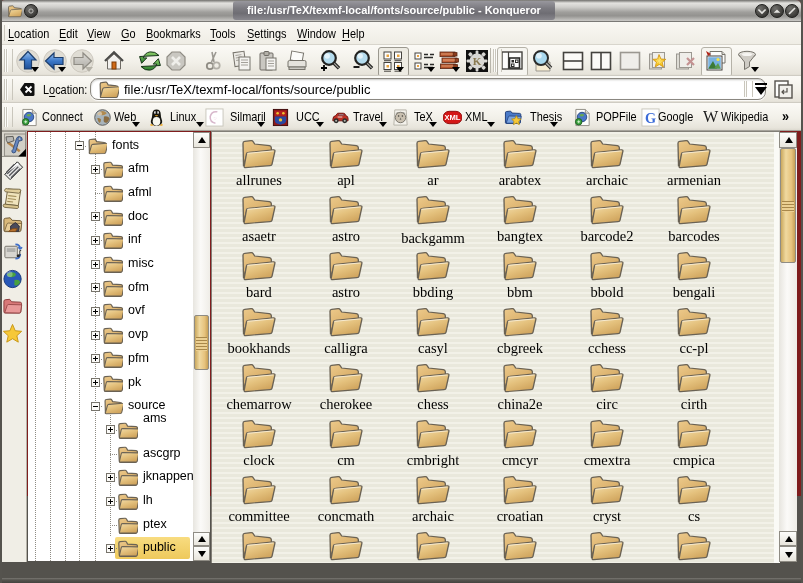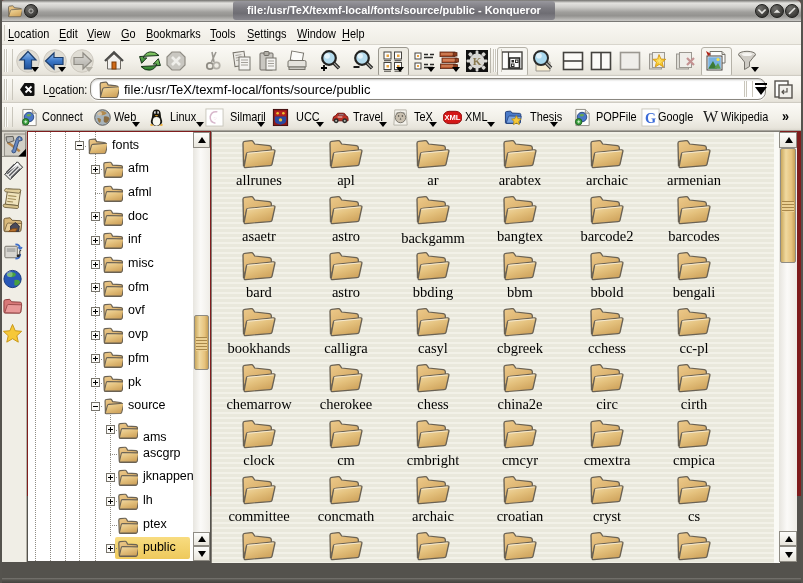--- a/index.html
+++ b/index.html
@@ -607,21 +607,21 @@
           <use href="#of"></use>
         </svg>
 <span class="trow" style="left:100px;top:266.2px">source</span>
 <div class="abs" style="left:82px;top:297.9px;width:8px;height:1px;background:repeating-linear-gradient(90deg,#8f8c84 0,#8f8c84 1px,transparent 1px,transparent 2px);"></div>
 <div class="texp" style="left:78px;top:293.4px"></div>
 <div class="abs" style="left:80px;top:297.4px;width:5px;height:1px;background:#000;"></div>
 <div class="abs" style="left:82px;top:295.4px;width:1px;height:5px;background:#000;"></div>
 <svg class="abs" style="left:90px;top:288.9px" width="20" height="18" viewBox="0 0 20 18">
           <use href="#sf"></use>
         </svg>
-<span class="trow" style="left:115px;top:298px">ams</span>
+<span class="trow" style="left:115px;top:279px">ams</span>
 <div class="abs" style="left:82px;top:321.6px;width:8px;height:1px;background:repeating-linear-gradient(90deg,#8f8c84 0,#8f8c84 1px,transparent 1px,transparent 2px);"></div>
 <svg class="abs" style="left:90px;top:312.6px" width="20" height="18" viewBox="0 0 20 18">
           <use href="#sf"></use>
         </svg>
 <span class="trow" style="left:115px;top:313.6px">ascgrp</span>
 <div class="abs" style="left:82px;top:345.3px;width:8px;height:1px;background:repeating-linear-gradient(90deg,#8f8c84 0,#8f8c84 1px,transparent 1px,transparent 2px);"></div>
 <div class="texp" style="left:78px;top:340.8px"></div>
 <div class="abs" style="left:80px;top:344.8px;width:5px;height:1px;background:#000;"></div>
 <div class="abs" style="left:82px;top:342.8px;width:1px;height:5px;background:#000;"></div>
 <svg class="abs" style="left:90px;top:336.3px" width="20" height="18" viewBox="0 0 20 18">

